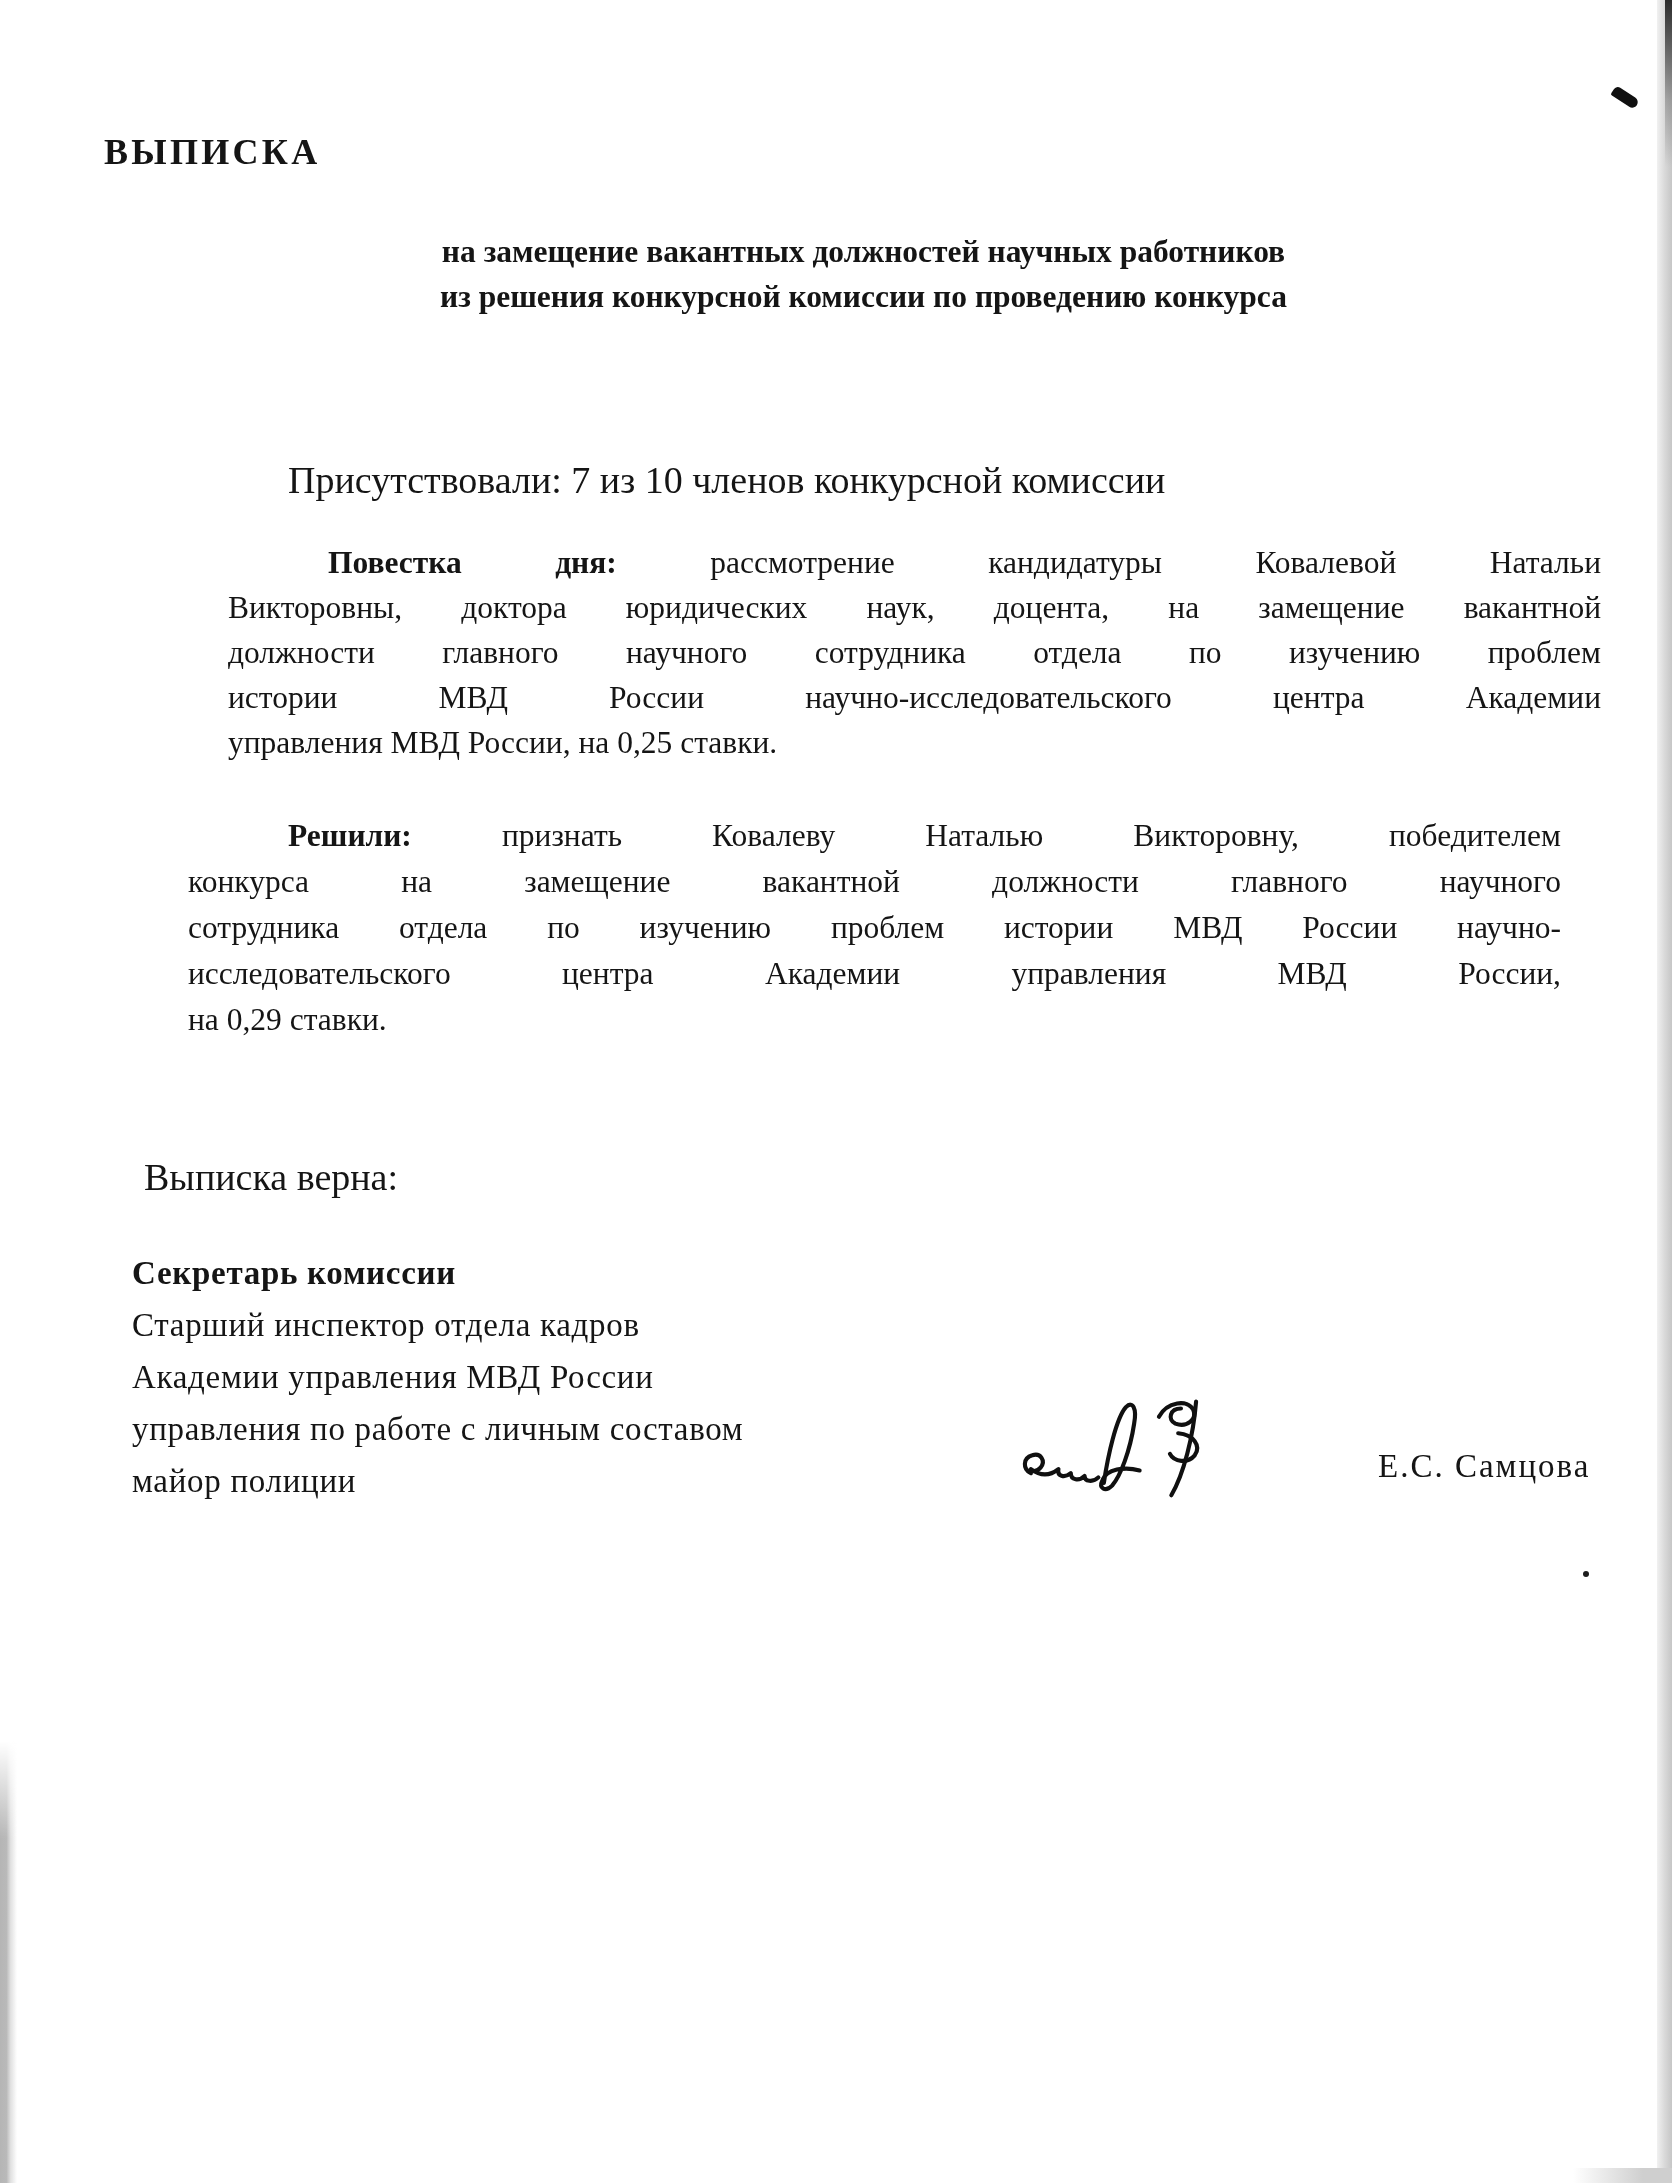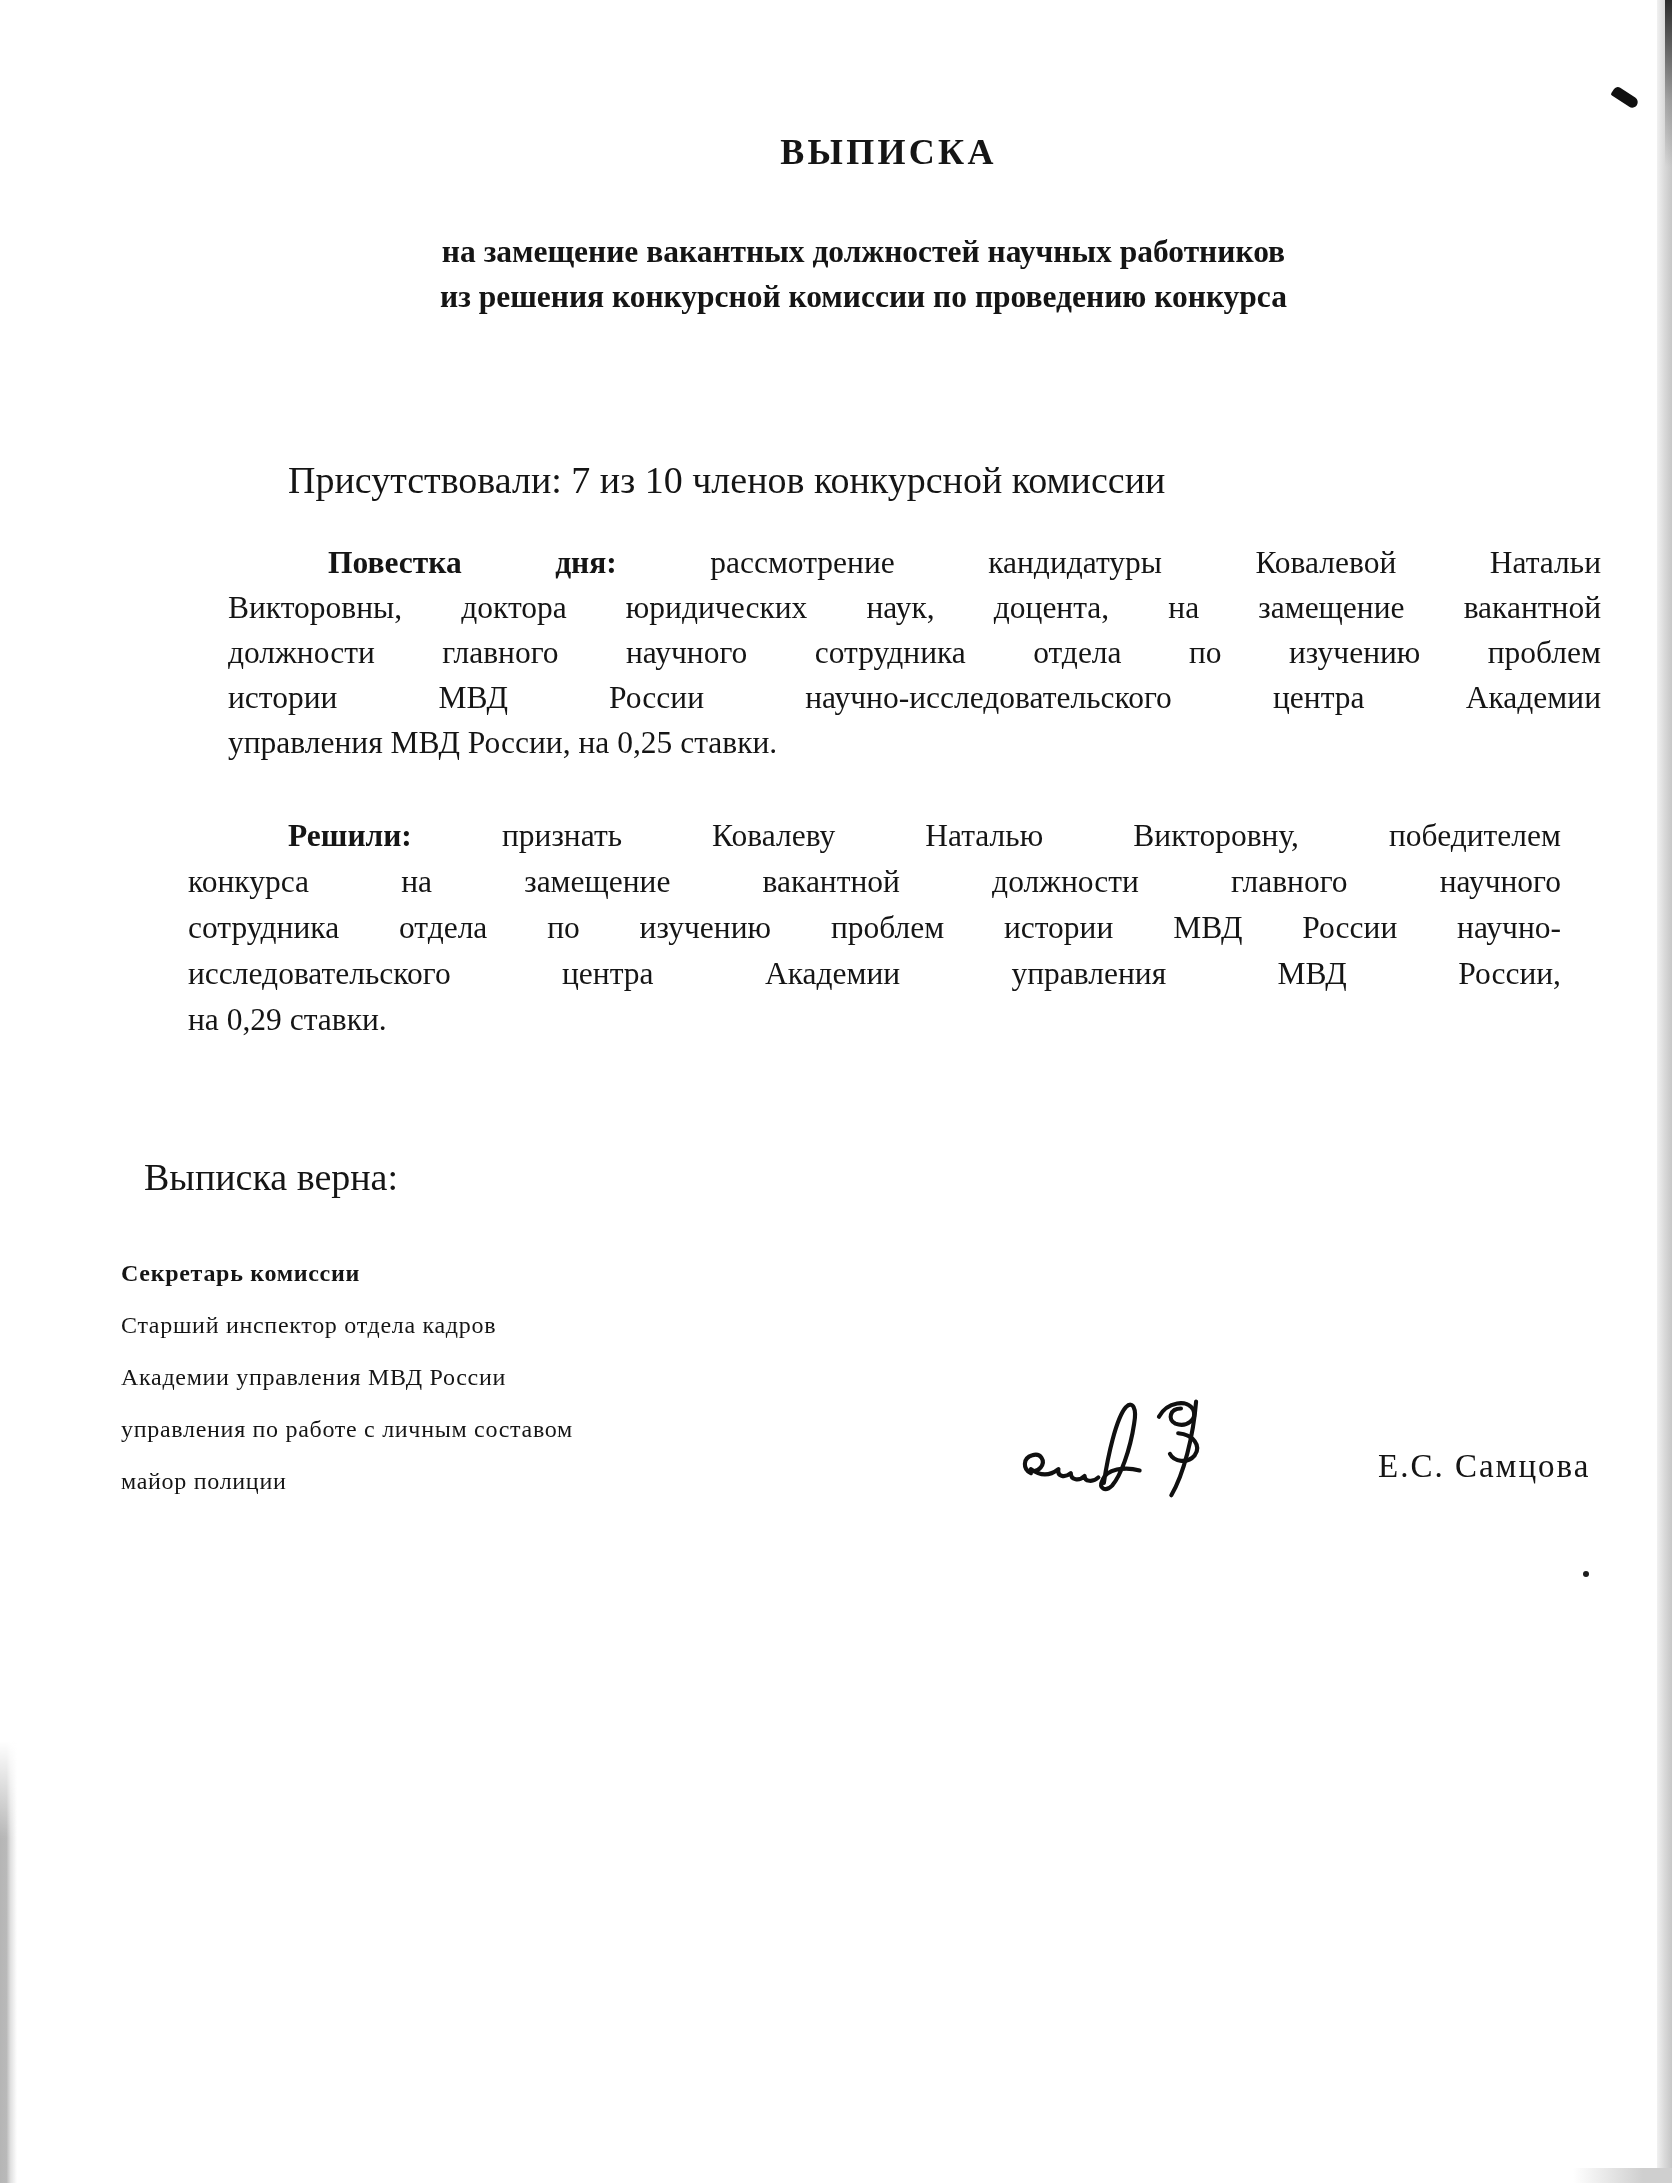--- a/index.html
+++ b/index.html
@@ -10,21 +10,20 @@
     background: #ffffff;
     overflow: hidden;
     font-family: "Liberation Serif", "DejaVu Serif", serif;
     color: #151515;
   }
   .abs { position: absolute; }
 
   .title {
     top: 131px; left: 0; width: 100%;
     box-sizing: border-box; padding-left: 104px;
-    text-align: center;
     font-size: 36px; font-weight: bold; letter-spacing: 3.3px;
     line-height: 42px;
   }
   .subtitle {
     top: 229px; left: 0; width: 100%;
     box-sizing: border-box; padding-left: 54px;
     text-align: center;
     font-size: 31.5px; font-weight: bold; line-height: 45px;
   }
   .attendance {
@@ -45,22 +44,22 @@
   .para-agenda .pline { line-height: 45px; height: 45px; }
   .para-resolution { top: 813px; }
   .para-resolution .pline { line-height: 46px; height: 46px; }
   .lead { font-weight: bold; }
 
   .certify {
     top: 1154px; left: 144px;
     font-size: 38px; line-height: 47px;
   }
   .sig-block {
-    top: 1247px; left: 121px; width: 938px;
-    font-size: 24px; line-height: 52px; letter-spacing: 0.7px;
+    top: 1247px; left: 132px; width: 938px;
+    font-size: 33px; line-height: 52px; letter-spacing: 0.7px;
   }
   .sig-block .bold { font-weight: bold; }
   .signee-name {
     top: 1443px; left: 1378px;
     font-size: 33px; letter-spacing: 2px; line-height: 47px;
   }
   .signature-svg { top: 1392px; left: 1015px; }
 
   
   .edge-right {

